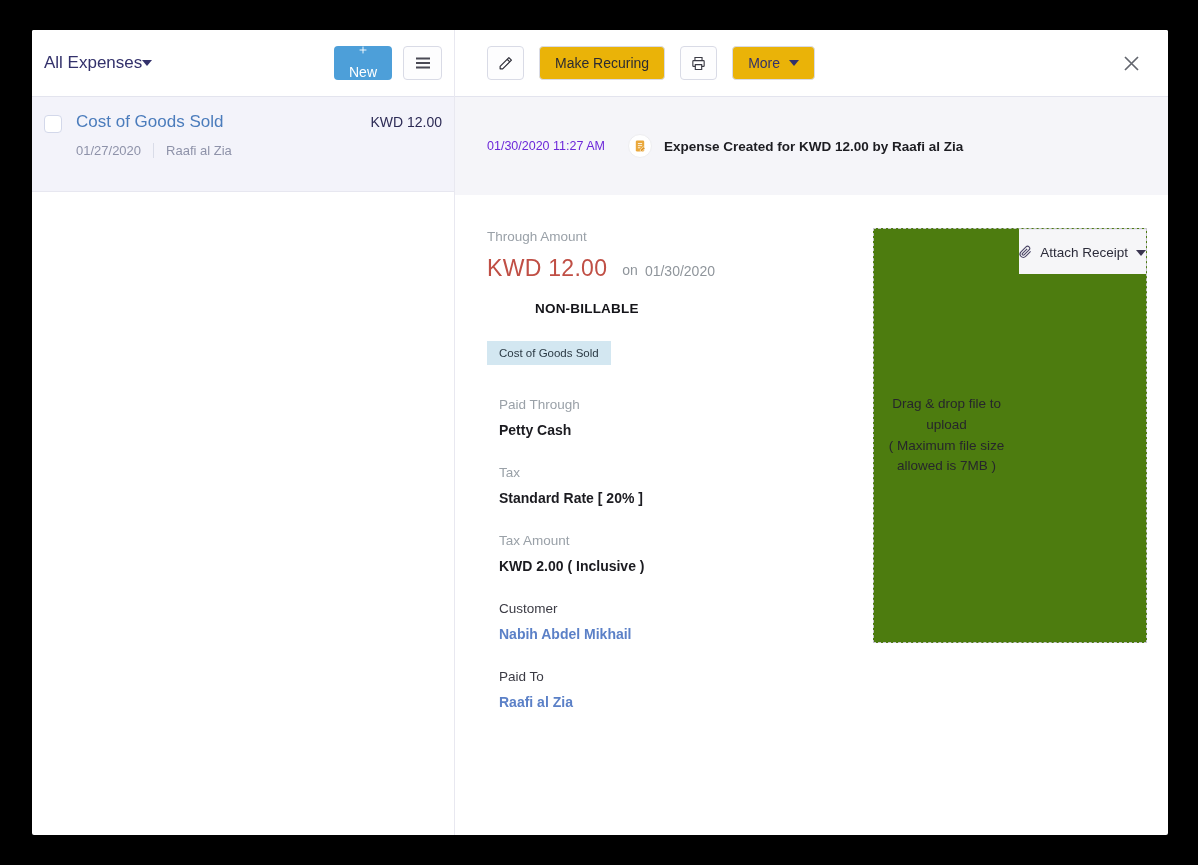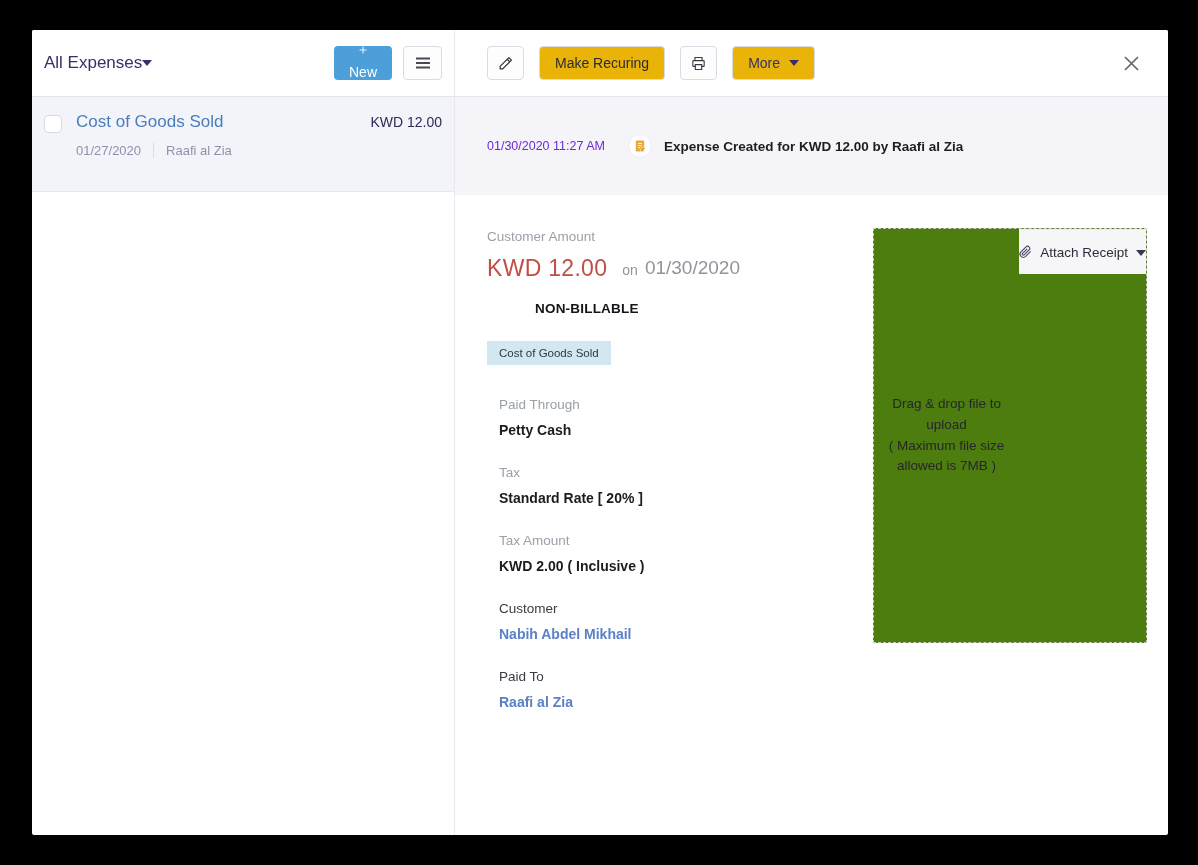--- a/index.html
+++ b/index.html
@@ -40,21 +40,21 @@
   .hist-time { width:141px; font-size:12.5px; color:#6d28d9; flex:none; }
   .hist-ico-wrap { width:24px; height:24px; border-radius:50%; background:#fff; border:1px solid #ededf0; display:flex; align-items:center; justify-content:center; flex:none; }
   .hist-text { margin-left:12px; font-size:13.5px; font-weight:bold; color:#1d1d22; }
 
   .detail-body { flex:1; position:relative; padding:34px 0 0 32px; }
   .g-label { font-size:13.5px; color:#9aa1a8; }
   .g-label.dark { color:#3b3b44; }
   .amount-line { margin-top:13px; display:flex; align-items:flex-end; }
   .big-amount { font-size:23px; color:#c04f45; letter-spacing:.3px; line-height:1; }
   .on-word { font-size:14px; color:#8f959b; margin:0 7px 2px 15px; }
-  .on-date { font-size:19px; color:#8f959b; margin-bottom:1px; }
+  .on-date { font-size:14px; color:#8f959b; margin-bottom:1px; }
   .nonbill { margin-top:21px; font-size:13.5px; font-weight:bold; color:#141419; letter-spacing:.2px;padding-left:48px; }
   .cat-tag { margin-top:25px; display:inline-block; background:#d3e7f1; color:#2b3a44; font-size:11.5px; padding:6px 12px; }
   .field { margin-top:27px;margin-left:12px; }
   .field.first { margin-top:32px; }
   .f-val { margin-top:10px; font-size:14px; font-weight:bold; color:#1b1b20; }
   .f-link { margin-top:10px; font-size:14px; font-weight:bold; color:#5b80c7; cursor:pointer; }
 
   
   .upload-box { position:absolute; top:33px; right:21px; width:274px; height:415px; border:1px dashed #c8c8d0; display:flex; flex-direction:row; background:#4d7c0f; }
   .drop-zone { flex:1; display:flex; align-items:center; justify-content:center; }
@@ -141,21 +141,21 @@
         <svg width="14" height="14" viewBox="0 0 20 20">
           <rect x="4" y="2" width="12" height="16" rx="2" fill="#eaa83b"></rect>
           <path d="M7 6.5h6M7 9.5h6M7 12.5h3.5" stroke="#fff" stroke-width="1.2" fill="none"></path>
           <path d="M10.5 15.5l4.5-4.5 2.3 2.3-4.5 4.5h-2.3v-2.3z" fill="#e09420" stroke="#fff" stroke-width="0.9"></path>
         </svg>
       </span>
       <span class="hist-text">Expense Created for KWD 12.00 by Raafi al Zia</span>
     </div>
 
     <div class="detail-body">
-      <div class="g-label">Customer Amount</div>
+      <div class="g-label">Through Amount</div>
       <div class="amount-line">
         <span class="big-amount">KWD 12.00</span>
         <span class="on-word">on</span>
         <span class="on-date">01/30/2020</span>
       </div>
       <div class="nonbill">NON-BILLABLE</div>
       <div>
         <span class="cat-tag">Cost of Goods Sold</span>
       </div>
 

